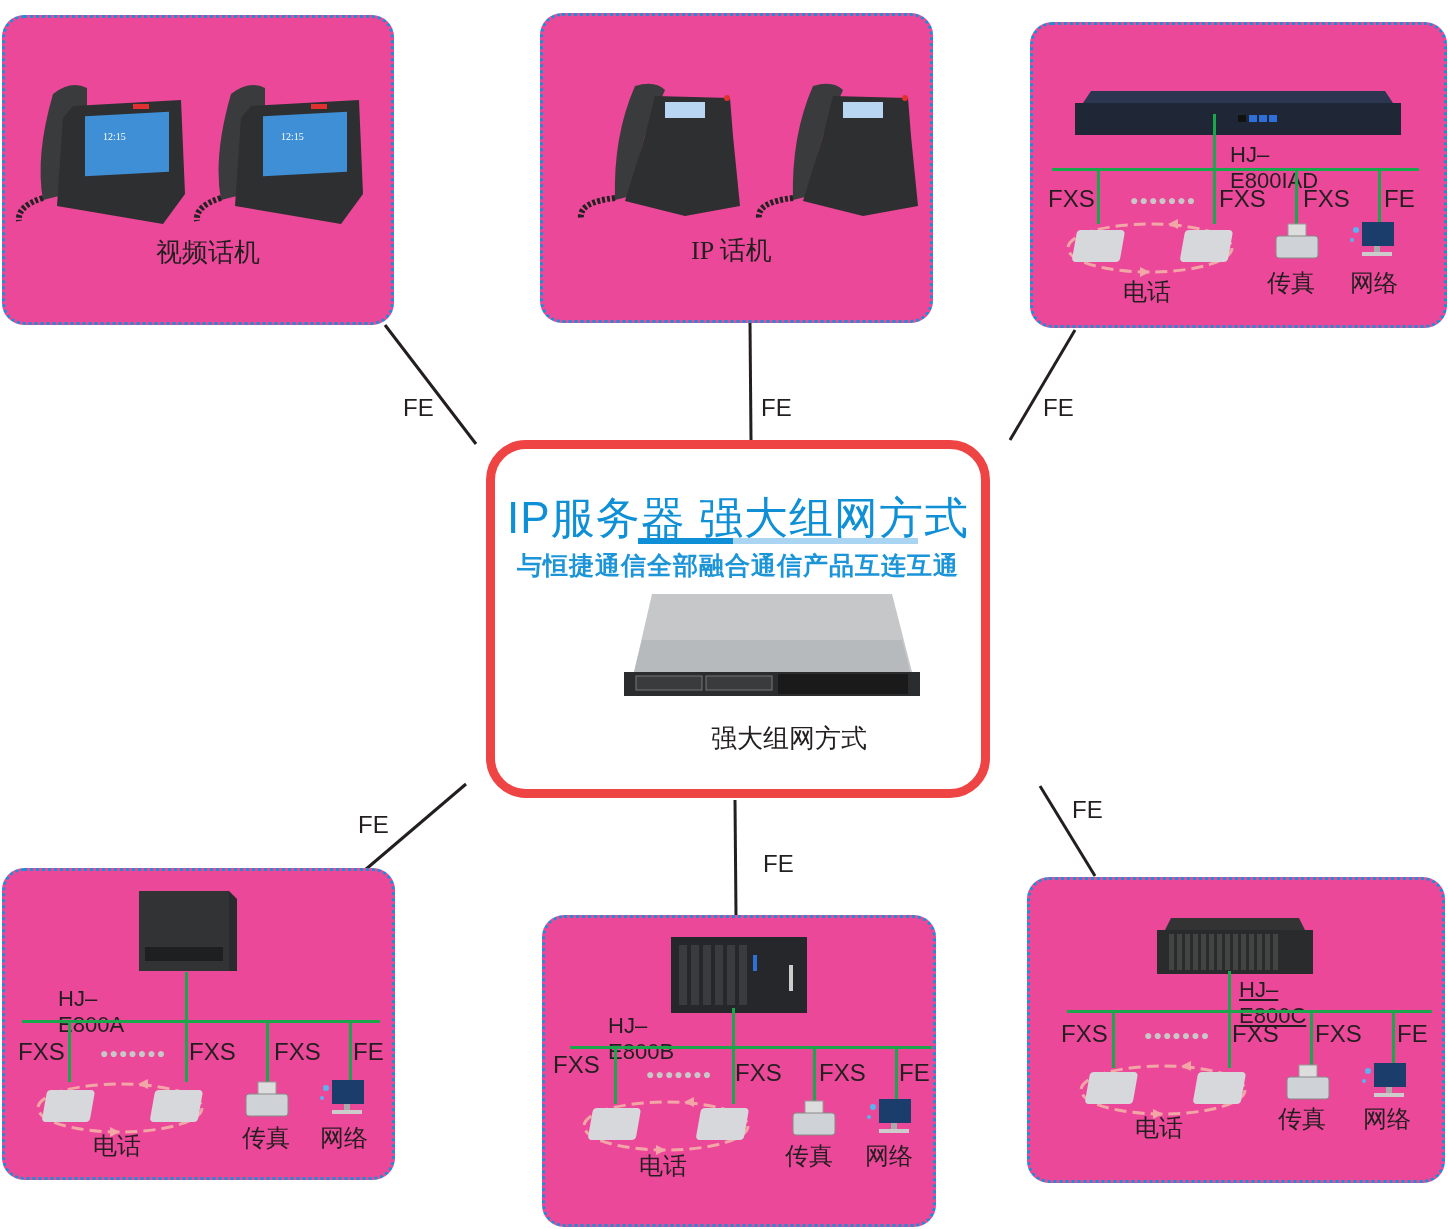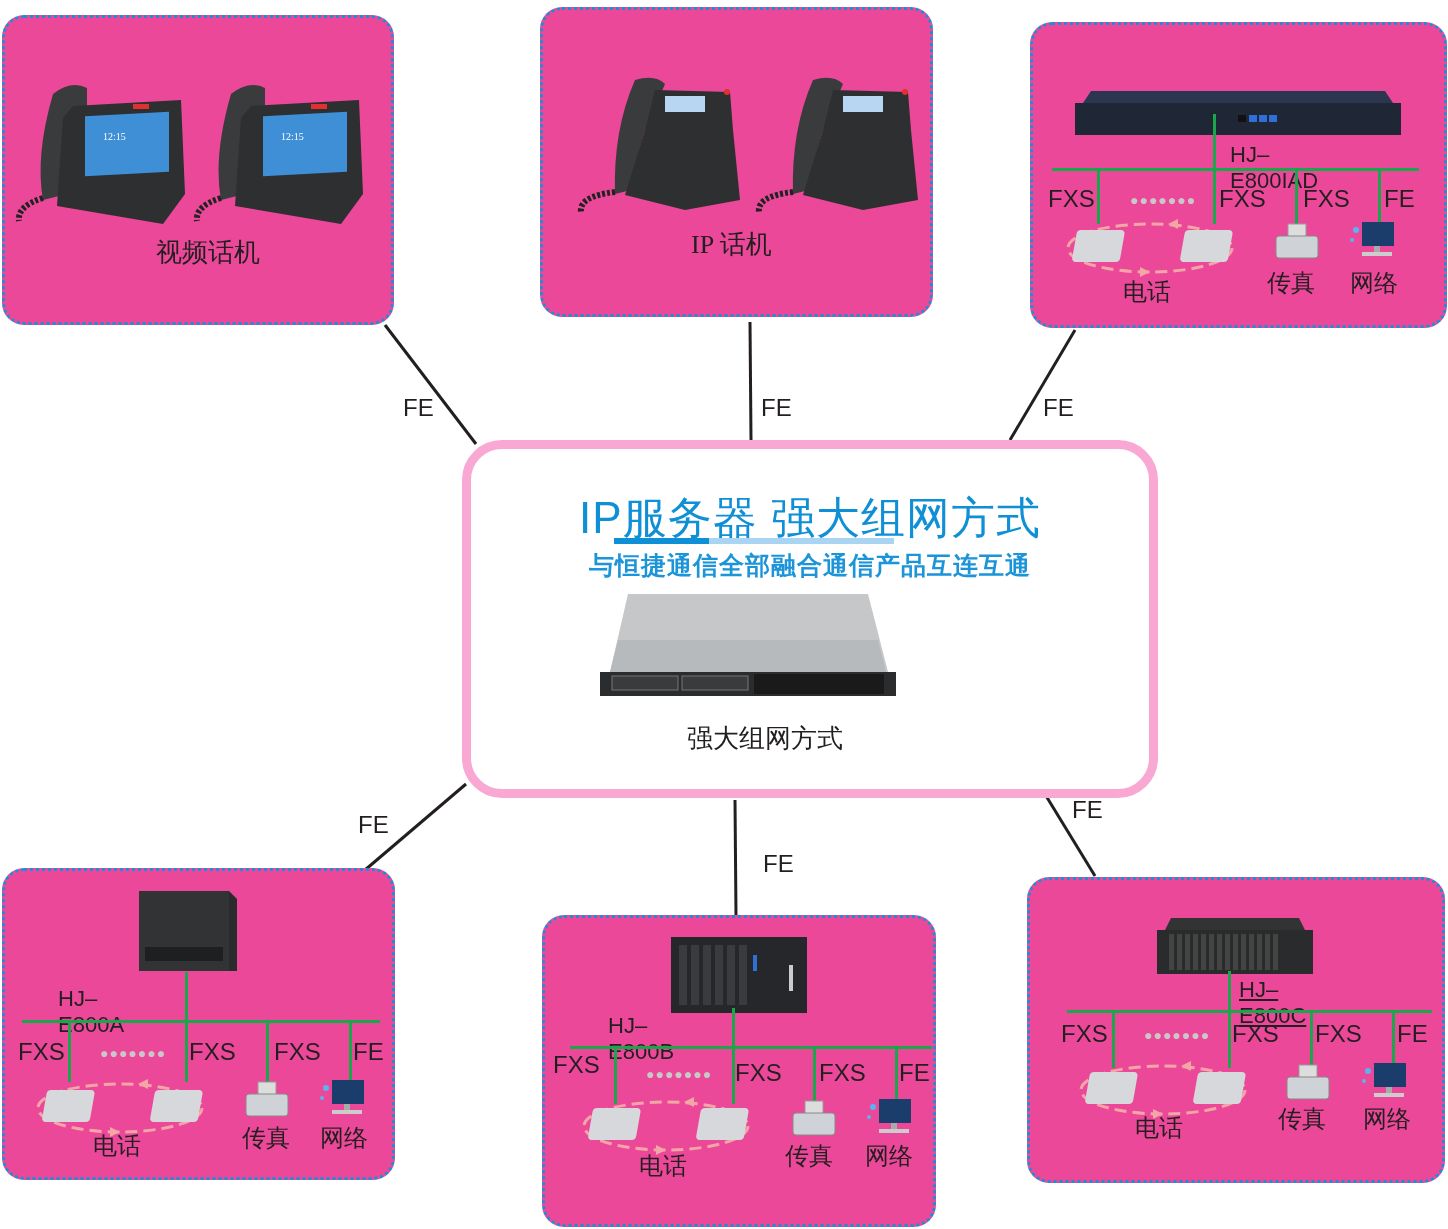--- a/index.html
+++ b/index.html
@@ -3,21 +3,21 @@
 <meta charset="utf-8">
 <style>
   html,body{margin:0;padding:0;background:#fff;}
   body{width:1448px;height:1229px;position:relative;overflow:hidden;font-family:"Liberation Sans","DejaVu Sans",sans-serif;color:#231f20;}
   .box{position:absolute;border:3px dotted #1a8fd6;border-radius:22px;box-sizing:border-box;background:#ec4899;font-family:Liberation Serif, serif;}
   .abs{position:absolute;}
   .lbl{position:absolute;font-size:26px;color:#231f20;white-space:nowrap;}
   .fe{position:absolute;font-size:24px;color:#231f20;}
   .g{position:absolute;background:#1aa64a;}
   .dots{position:absolute;font-size:14px;color:#c8c8c8;letter-spacing:1px;}
-  .hub{position:absolute;left:462px;top:440px;width:696px;height:358px;border:9px solid #f9a8d4;border-radius:40px;box-sizing:border-box;background:#fff;}
+  .hub{position:absolute;left:486px;top:440px;width:504px;height:358px;border:9px solid #ef4444;border-radius:40px;box-sizing:border-box;background:#fff;}
   .title{position:absolute;left:0;right:0;top:40px;text-align:center;font-size:44px;color:#0e8fd6;letter-spacing:1px;}
   .sub{position:absolute;left:0;right:0;top:100px;text-align:center;font-size:25px;color:#1c94d8;font-weight:bold;letter-spacing:1px;}
   .uline{position:absolute;top:89px;height:6px;}
   .devlabel{position:absolute;font-size:22px;color:#231f20;}
   svg{position:absolute;overflow:visible;}
 </style>
 </head>
 <body>
 
 <svg width="1448" height="1229" style="left:0;top:0;">
@@ -49,21 +49,21 @@
     <path d="M40 18 Q58 4 74 12 L74 32 Q50 40 48 92 L46 120 L30 124 Q22 80 40 18 Z" fill="#3a3b3d"></path>
     <path d="M60 30 L168 24 L172 118 L150 148 L44 130 L50 42 Z" fill="#2e2f31"></path>
     <rect x="72" y="44" width="84" height="60" fill="#3f8fd6" transform="skewY(-3)"></rect>
     <rect x="120" y="28" width="16" height="5" fill="#e03030"></rect>
     <path d="M30 122 Q4 130 6 145" stroke="#222" stroke-width="6" fill="none" stroke-dasharray="3 2"></path>
     <text x="90" y="64" font-size="10" fill="#fff">12:15</text>
   </svg>
   <div class="lbl" style="left:131px;top:217px;margin-left:20px;">视频话机</div>
 </div>
 
-<div class="box" style="left:540px;top:7px;width:393px;height:310px;">
+<div class="box" style="left:540px;top:13px;width:393px;height:310px;">
   <svg width="170" height="150" style="left:22px;top:60px;">
     <path d="M70 10 Q90 4 100 14 L80 60 Q68 100 66 120 L50 124 Q48 60 70 10 Z" fill="#3a3b3d"></path>
     <path d="M90 20 L165 22 L168 60 L175 130 L120 140 L60 125 L80 60 Z" fill="#2e2f31"></path>
     <rect x="100" y="26" width="40" height="16" fill="#b8d6f2"></rect>
     <circle cx="162" cy="22" r="3" fill="#e03030"></circle>
     <path d="M50 122 Q14 126 16 142" stroke="#222" stroke-width="6" fill="none" stroke-dasharray="3 2"></path>
   </svg>
   <svg width="170" height="150" style="left:200px;top:60px;">
     <path d="M70 10 Q90 4 100 14 L80 60 Q68 100 66 120 L50 124 Q48 60 70 10 Z" fill="#3a3b3d"></path>
     <path d="M90 20 L165 22 L168 60 L175 130 L120 140 L60 125 L80 60 Z" fill="#2e2f31"></path>

